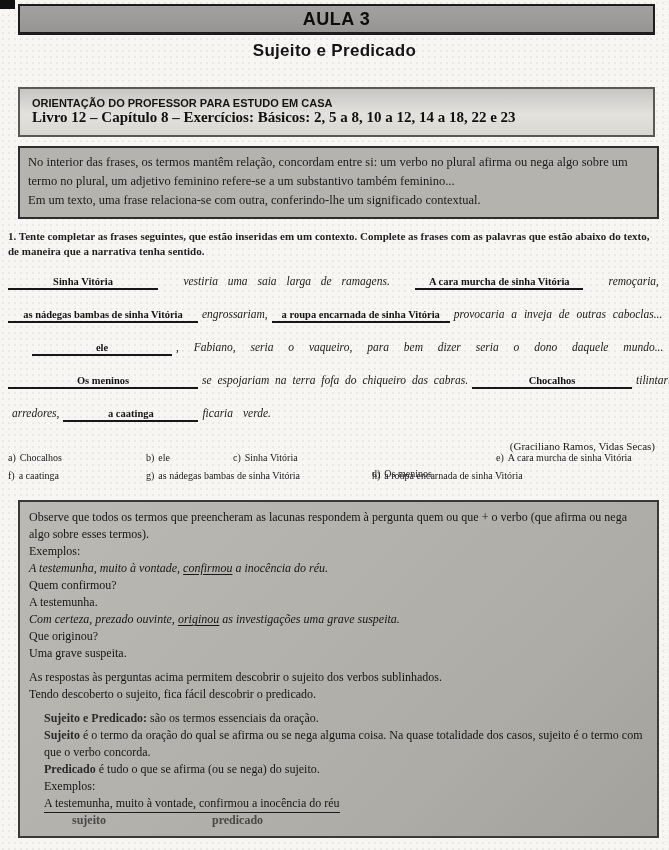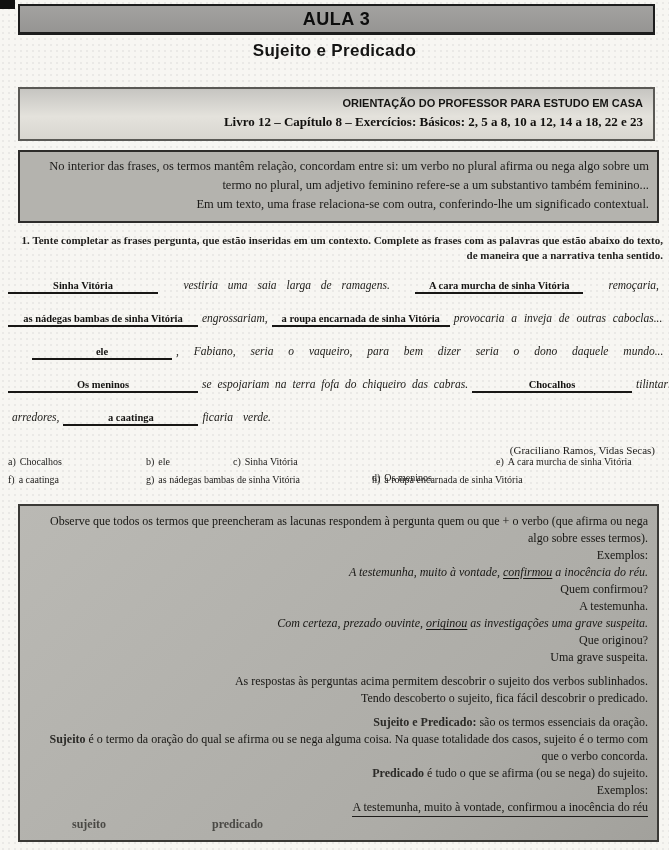--- a/index.html
+++ b/index.html
@@ -8,21 +8,20 @@
     width: 669px; height: 850px;
     background: #f7f6f2;
     font-family: "Liberation Serif", serif;
     color: #1c1b19;
     position: relative;
     overflow: hidden;
   }
   .noise {
     background-image: radial-gradient(rgba(0,0,0,0.05) 1px, transparent 1px);
     background-size: 6px 6px;
-    text-align: right;
   }
   .corner-artifact {
     position: absolute; left: 0; top: 0; width: 15px; height: 9px;
     background: #111;
   }
   
   .banner {
     margin: 4px 14px 0 18px;
     background: linear-gradient(#a3a2a0, #969593);
     border: 2px solid #1c1c1c;
@@ -47,22 +46,21 @@
     margin: 26px 14px 0 18px;
     border: 2px solid #5a5955;
     background: linear-gradient(#c6c5c1, #e4e2dc 55%, #d8d6d0);
     padding: 8px 10px 9px 12px;
   }
   .orientation-box .ob-line1 {
     font-family: "Liberation Sans", sans-serif;
     font-weight: bold; font-size: 11px; color: #151513;
   }
   .orientation-box .ob-line2 {
-    margin-top: 5px;
-    font-weight: bold; font-size: 13px; color: #12110f;
+    font-weight: bold; font-size: 15px; color: #12110f;
   }
   
   .relation-box {
     margin: 9px 10px 0 18px;
     border: 2px solid #2e2d2b;
     background: #b4b3ae;
     padding: 5px 8px 7px 8px;
     font-size: 12.5px; line-height: 19px;
   }
   
@@ -137,21 +135,21 @@
   <div class="ob-line2">Livro 12 – Capítulo 8 – Exercícios: Básicos: 2, 5 a 8, 10 a 12, 14 a 18, 22 e 23</div>
 </div>
 
 <div class="relation-box noise">
   <div>No interior das frases, os termos mantêm relação, concordam entre si: um verbo no plural afirma ou nega algo sobre um termo no plural, um adjetivo feminino refere-se a um substantivo também feminino...</div>
   <div>Em um texto, uma frase relaciona-se com outra, conferindo-lhe um significado contextual.</div>
 </div>
 
 <div class="exercise-instruction">
   <span>1.</span>
-  <span>Tente completar as frases pergunta, que estão inseridas em um contexto. Complete as frases com as palavras que estão abaixo do texto, de maneira que a narrativa tenha sentido.</span>
+  <span>Tente completar as frases seguintes, que estão inseridas em um contexto. Complete as frases com as palavras que estão abaixo do texto, de maneira que a narrativa tenha sentido.</span>
 </div>
 
 <div class="passage">
   <div class="p-line spread">
     <span class="blank" style="min-width:150px">Sinha Vitória</span>
     <span class="p-text">vestiria uma saia larga de ramagens.</span>
     <span class="blank" style="min-width:168px">A cara murcha de sinha Vitória</span>
     <span class="p-text">remoçaria,</span>
   </div>
   <div class="p-line spread">

